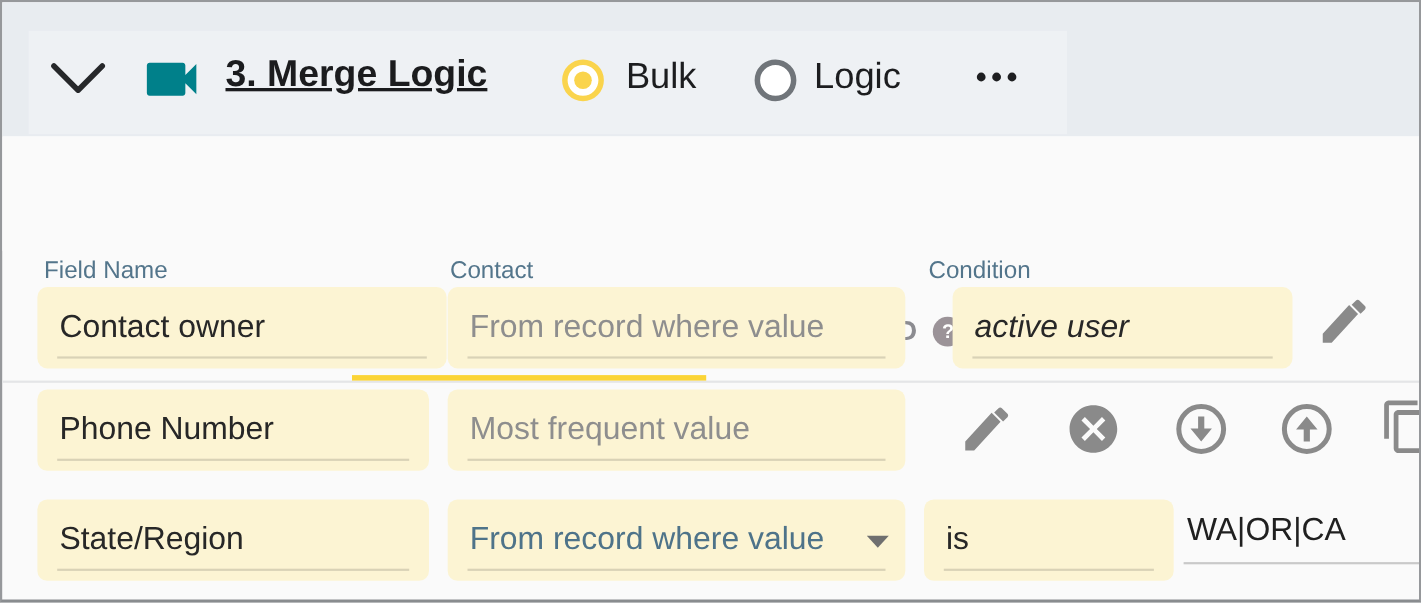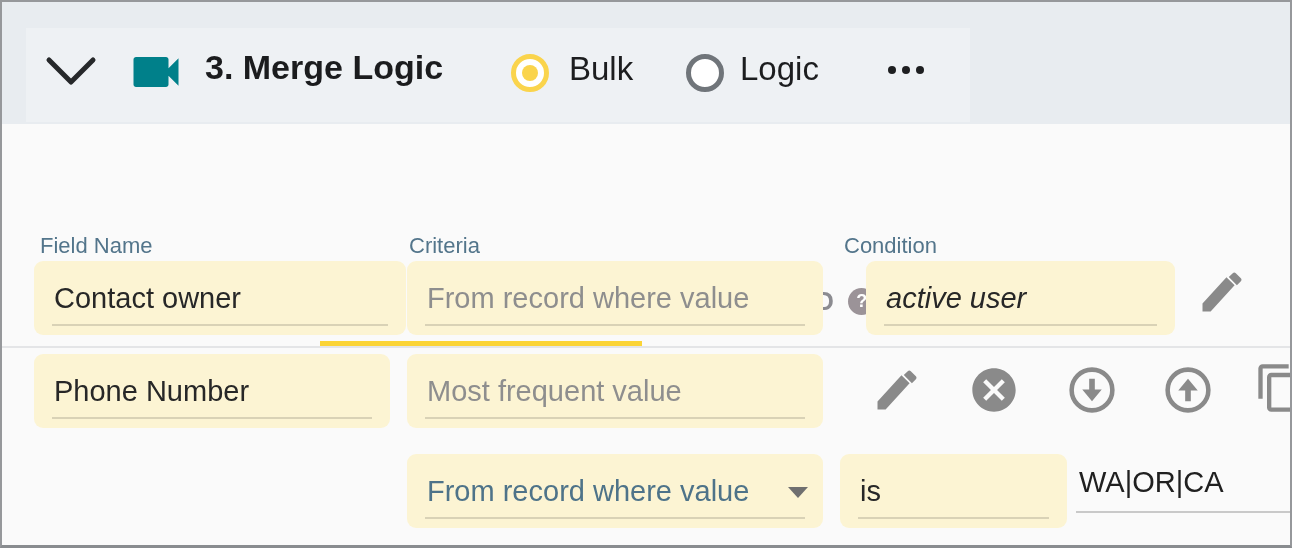--- a/index.html
+++ b/index.html
@@ -7,21 +7,21 @@
     position:relative;width:1292px;height:548px;box-sizing:border-box;
     border:2px solid #96989b;border-bottom:3px solid #898c8f;
     background:#fafafa;overflow:hidden;
     font-family:"Liberation Sans",sans-serif;
   }
   
   .header{position:absolute;left:0;top:0;width:100%;height:122px;background:#e8ecf0;}
   .header-panel{position:absolute;left:24px;top:26px;width:944px;height:94px;background:#eef1f4;}
   .chevron{position:absolute;left:42px;top:52px;width:54px;height:34px;cursor:pointer;}
   .camicon{position:absolute;left:124px;top:40px;width:60px;height:60px;}
-  .hd-title{position:absolute;left:203px;top:46px;font-size:34px;font-weight:bold;color:#1b1c1e;white-space:nowrap;}
+  .hd-title{position:absolute;left:203px;top:46px;font-size:34px;font-weight:bold;color:#1b1c1e;white-space:nowrap;text-decoration:underline;}
   .radio{position:absolute;top:52px;width:28px;height:28px;border-radius:50%;background:#fff;cursor:pointer;}
   .radio.sel{border:5px solid #fad44c;}
   .radio.unsel{border:5px solid #70757a;}
   .radio .dot{position:absolute;left:50%;top:50%;width:16px;height:16px;margin:-8px 0 0 -8px;border-radius:50%;background:#fad44c;}
   .radio-label{position:absolute;top:48px;font-size:33px;color:#1c1d1f;cursor:pointer;white-space:nowrap;}
   .moredots{position:absolute;left:886px;top:64px;display:flex;gap:6px;cursor:pointer;}
   .moredots i{width:8px;height:8px;border-radius:50%;background:#1e1f21;}
   
   .tabbar{position:absolute;left:0;top:122px;width:100%;height:104px;background:#fafafa;}
   .tabsep{position:absolute;left:0;top:222px;width:100%;height:2px;background:#e4e5e7;}
@@ -96,21 +96,21 @@
 
     <div class="tab" style="left:721px;">
       <span class="tab-label">METHOD</span>
       <span class="help" style="margin-left:14px;">?</span>
     </div>
 
     <div class="tab-underline"></div>
   </div>
 
   <div class="col-label" style="left:38px;">Field Name</div>
-  <div class="col-label" style="left:407px;">Criteria</div>
+  <div class="col-label" style="left:407px;">Contact</div>
   <div class="col-label" style="left:842px;">Condition</div>
 
   <div class="ybox" style="left:32px;top:259px;width:356px;padding-left:16px;">
     <span class="val">Contact owner</span>
     <span class="uline"></span>
   </div>
   <div class="ybox" style="left:405px;top:259px;width:416px;">
     <span class="val ph">From record where value</span>
     <span class="uline"></span>
   </div>
@@ -153,20 +153,24 @@
       <circle cx="12" cy="12" r="9.4" fill="none" stroke="#8a8a8a" stroke-width="2.1"></circle>
       <path fill="#8a8a8a" d="M10.7 17.2h2.6v-5h3.2L12 6.8l-4.5 5.4h3.2z"></path>
     </svg>
   </div>
   <div class="act" style="left:1252px;top:360px;">
     <svg viewBox="0 0 24 24">
         <path fill="#8a8a8a" d="M16 1H4c-1.1 0-2 .9-2 2v14h2V3h12V1zm3 4H8c-1.1 0-2 .9-2 2v14c0 1.1.9 2 2 2h11c1.1 0 2-.9 2-2V7c0-1.1-.9-2-2-2zm0 16H8V7h11v14z"></path>
       </svg>
   </div>
 
+  <div class="ybox" style="left:32px;top:452px;width:356px;">
+    <span class="val">State/Region</span>
+    <span class="uline"></span>
+  </div>
   <div class="ybox" style="left:405px;top:452px;width:416px;">
     <span class="val slate">From record where value</span>
     <svg class="dd-arrow" viewBox="0 0 22 13">
       <polygon points="1,1 21,1 11,12" fill="#6f6f6f"></polygon>
     </svg>
     <span class="uline"></span>
   </div>
   <div class="ybox" style="left:838px;top:452px;width:207px;padding-left:20px;">
     <span class="val">is</span>
     <span class="uline"></span>

